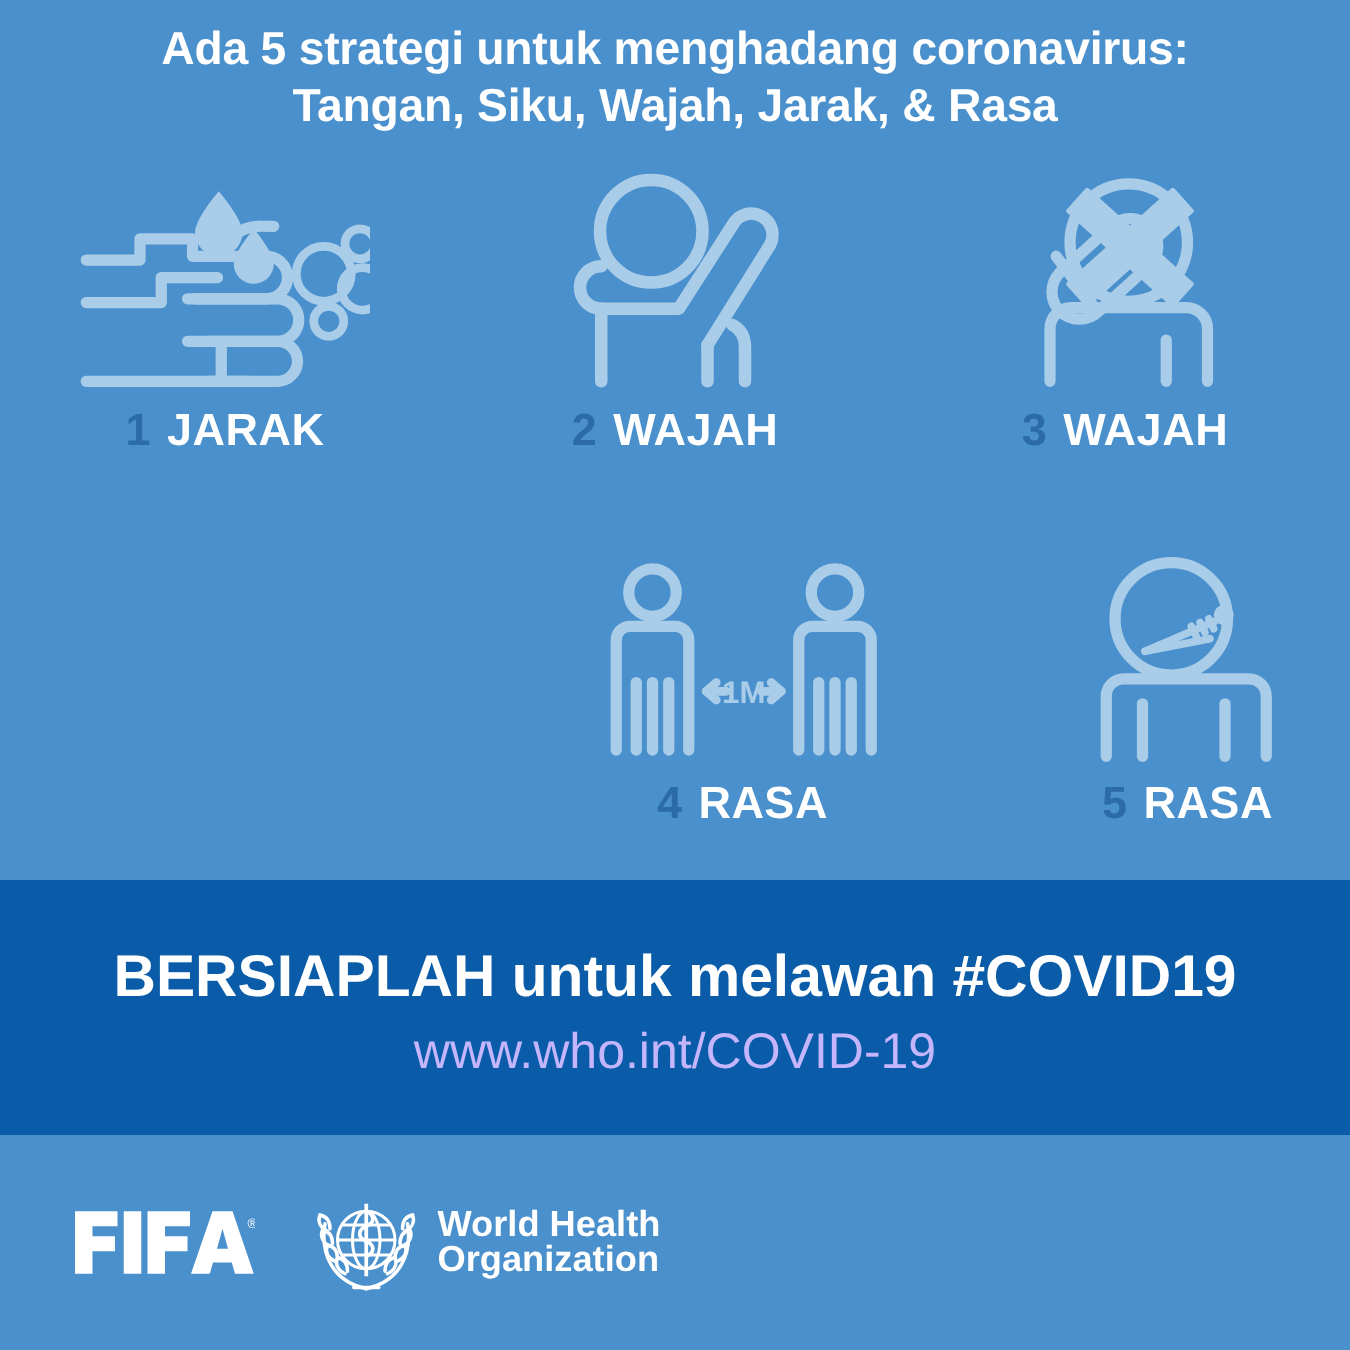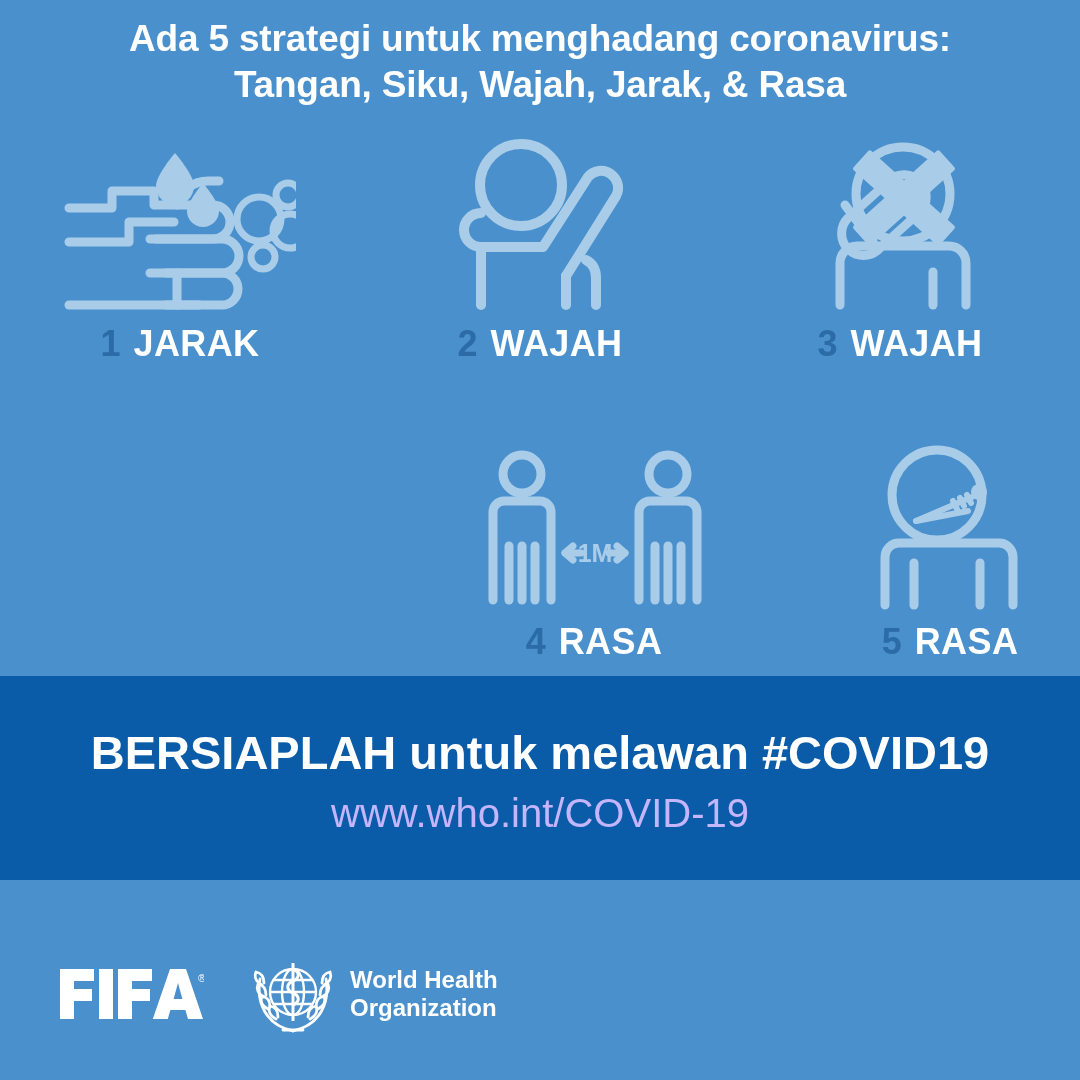--- a/index.html
+++ b/index.html
@@ -79,21 +79,21 @@
     color: #ffffff;
     font-weight: bold;
     font-size: 36px;
     line-height: 36px;
     letter-spacing: 0.4px;
   }
 
   
   .banner {
     position: absolute;
-    top: 676px;
+    top: 704px;
     left: 0;
     width: 1080px;
     height: 204px;
     background: #0a5ca8;
     display: flex;
     flex-direction: column;
     align-items: center;
     justify-content: center;
   }
   .banner-head {
@@ -123,21 +123,21 @@
     align-items: center;
     padding-left: 58px;
     box-sizing: border-box;
     gap: 46px;
   }
   .fifa-wrap { display: flex; align-items: flex-start; }
   .who-wrap { display: flex; align-items: center; gap: 14px; }
   .who-text {
     color: #ffffff;
     font-weight: bold;
-    font-size: 24px;
+    font-size: 29px;
     line-height: 28px;
   }
   .who-text span { display: block; white-space: nowrap; }
   svg { display: block; }
 </style>
 </head>
 <body>
 
 <div class="poster">
 

